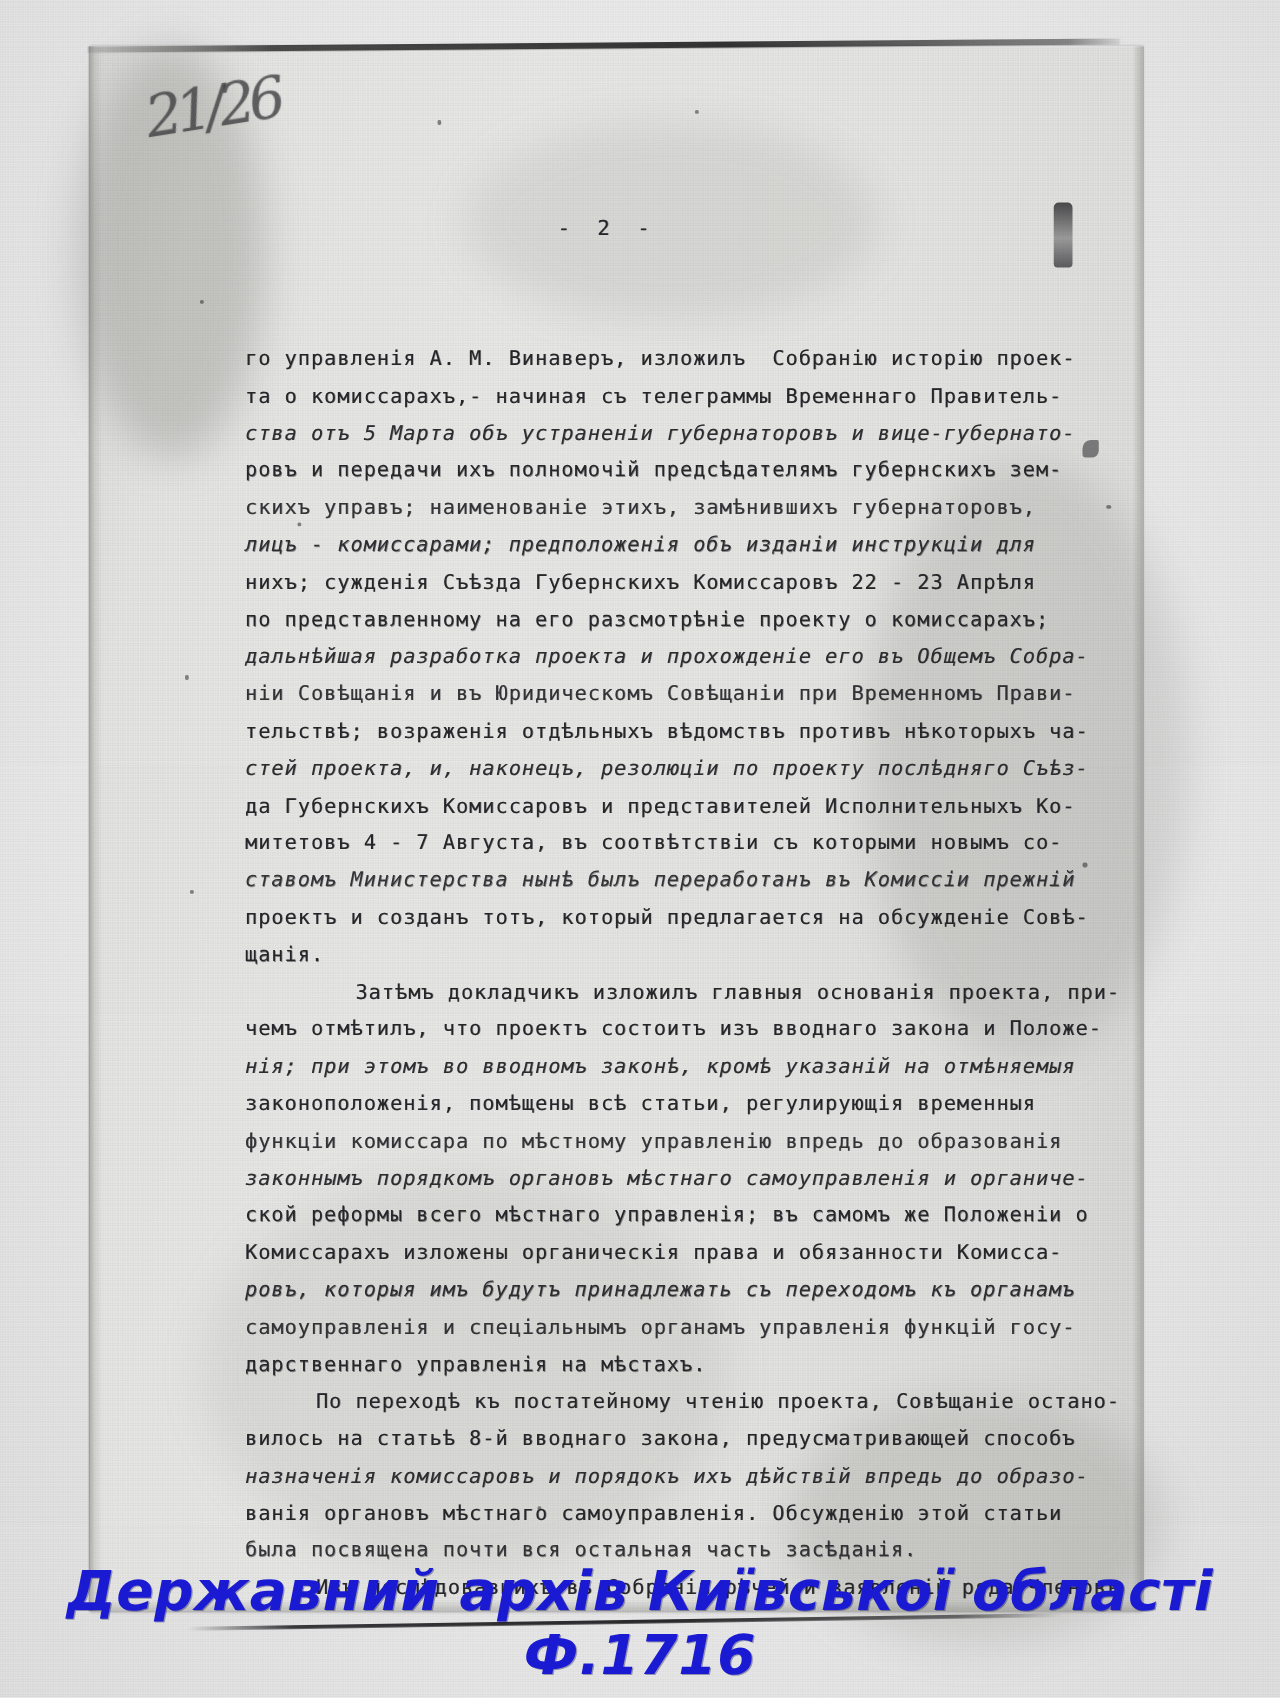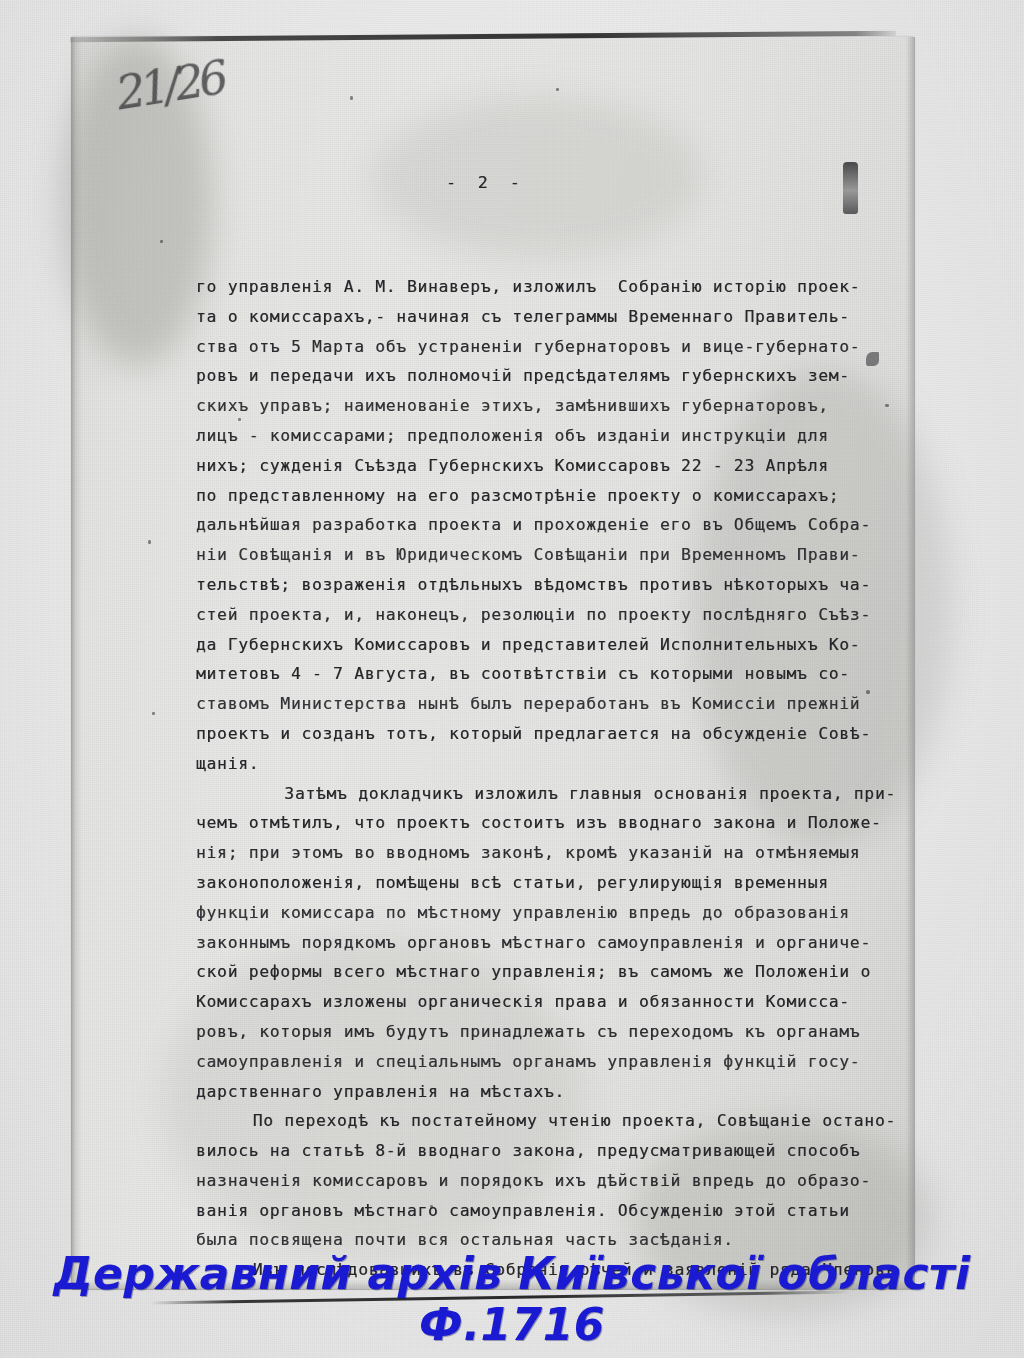--- a/index.html
+++ b/index.html
@@ -71,21 +71,21 @@
     filter:blur(.14px);
   }
   #page-number{
     display:block;text-align:left;padding-left:250px;
     letter-spacing:6px;margin-bottom:15px;font-size:16.5px;
   }
   .para{display:block;}
   .ln{display:block;}
   .ln.ind{text-indent:48px;text-align:right;}
   
-  #typed .ln:nth-child(3n){opacity:.96;}
+  #typed .ln:nth-child(3n){opacity:.96;font-style:italic;}
   #typed .ln:nth-child(5n){opacity:.93;}
   
   .speck{position:absolute;background:rgba(45,45,48,.55);border-radius:40%;}
   
   #clip-artifact{
     position:absolute;left:843px;top:162px;width:15px;height:52px;
     background:linear-gradient(180deg,rgba(35,35,38,.80),rgba(70,70,74,.45) 55%,rgba(40,40,44,.72));
     border-radius:4px 4px 3px 3px;filter:blur(.5px);
   }
   #clip-artifact2{

